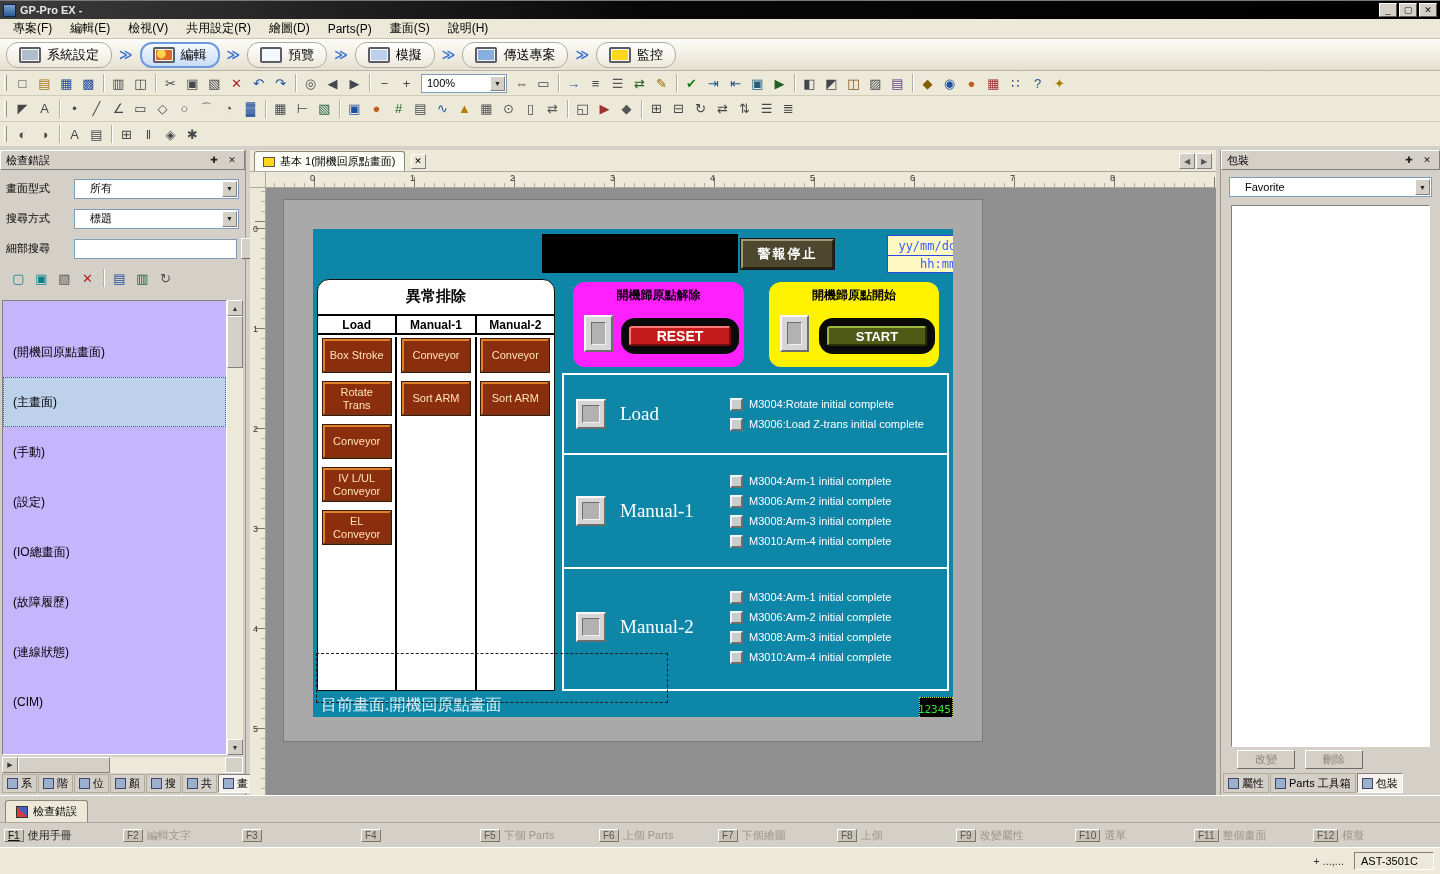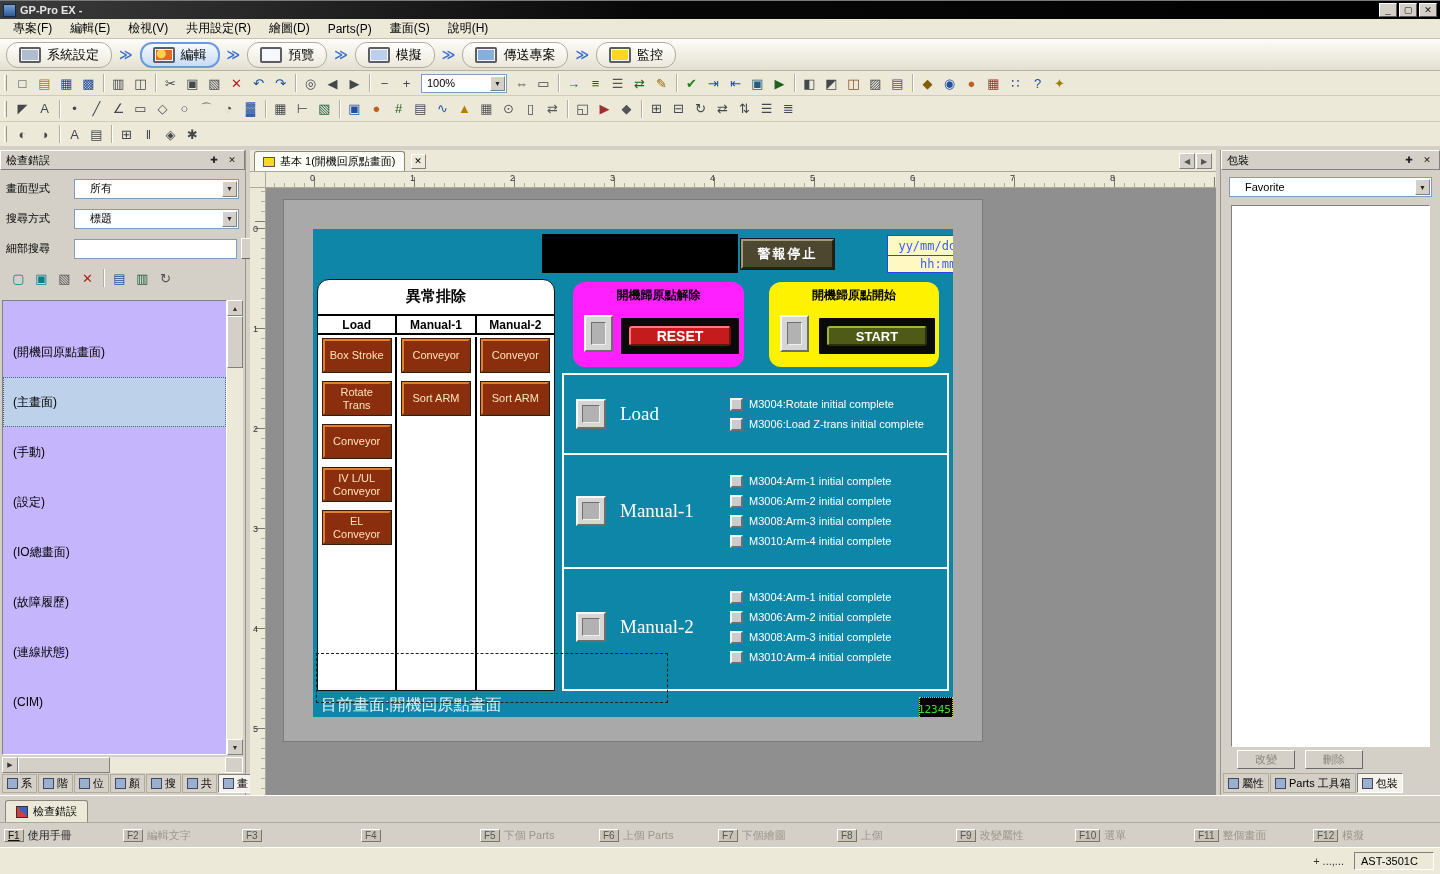--- a/index.html
+++ b/index.html
@@ -131,21 +131,21 @@
   .ebtn{width:68px;min-height:33px;margin:0 auto 10px;background:#8a2e0e;border:2px solid;
         border-color:#e2802c #7c3410 #7c3410 #e2802c;outline:1px solid #3a1a08;color:#ffe2b8;font-size:11px;
         display:flex;align-items:center;justify-content:center;text-align:center;line-height:1.15;padding:1px;}
   .group{position:absolute;top:53px;width:171px;height:85px;border-radius:12px;}
   .mgroup{left:260px;background:#ff20ff;}
   .ygroup{left:456px;width:170px;background:#fff200;}
   .gtitle{position:absolute;top:5px;left:0;right:0;text-align:center;font-size:12px;font-weight:bold;}
   .graybtn{position:absolute;left:11px;top:33px;width:29px;height:37px;background:#d6d6d6;border:2px solid;
            border-color:#f8f8f8 #6e6e6e #6e6e6e #f8f8f8;}
   .graybtn-in{position:absolute;inset:5px;background:#b2b2b2;border:1px solid;border-color:#6e6e6e #f0f0f0 #f0f0f0 #6e6e6e;}
-  .hbtn{position:absolute;top:36px;height:36px;background:#0a0a0a;border-radius:1px;padding:8px;}
+  .hbtn{position:absolute;top:36px;height:36px;background:#0a0a0a;border-radius:14px;padding:8px;}
   .resetbtn{left:48px;width:118px;}
   .startbtn{left:50px;width:116px;}
   .hbtn-in{width:100%;height:100%;display:flex;align-items:center;justify-content:center;color:#fff;font-weight:bold;
            font-size:14px;border-radius:3px;}
   .resetbtn .hbtn-in{background:#c41c1c;border:2px solid;border-color:#ff7a7a #701010 #701010 #ff7a7a;}
   .startbtn .hbtn-in{background:#4e5a16;border:2px solid;border-color:#9cb83a #2a3008 #2a3008 #9cb83a;font-size:13px;}
   .sects{position:absolute;left:249px;top:144px;width:387px;height:318px;border:2px solid #fff;}
   .srow{position:relative;border-bottom:2px solid #fff;display:flex;align-items:center;}
   .srow:nth-child(1){height:80px;}
   .srow:nth-child(2){height:114px;}

